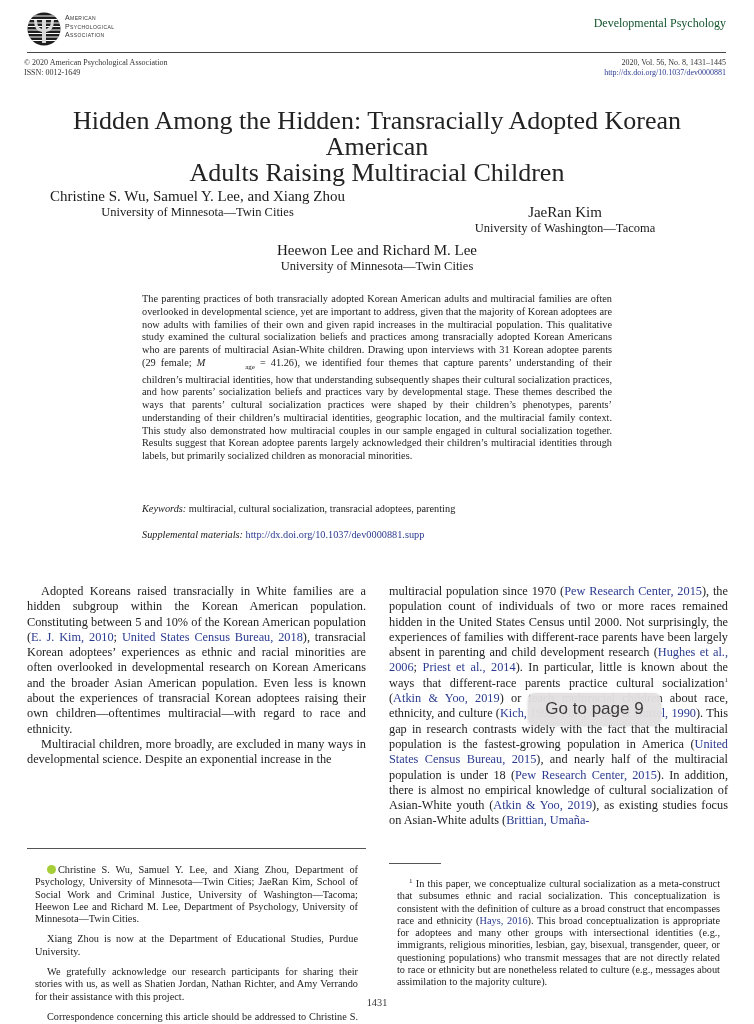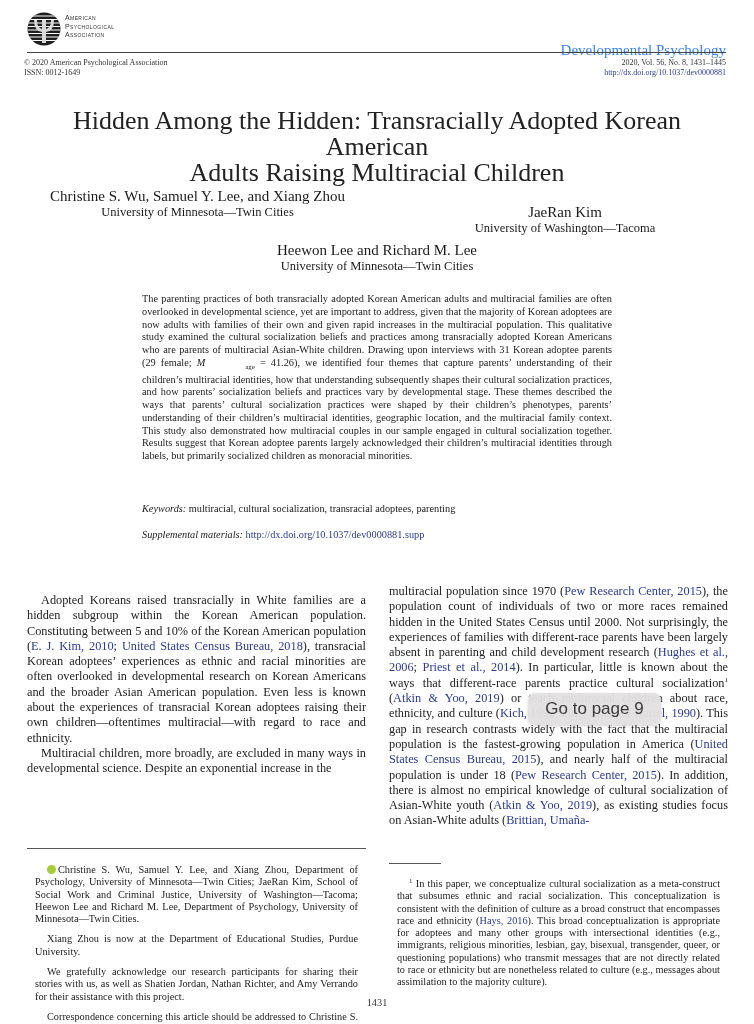--- a/index.html
+++ b/index.html
@@ -2,35 +2,35 @@
 <html><head>
 <meta charset="utf-8">
 <style>
   html, body { margin: 0; padding: 0; background: #ffffff; }
   body { width: 754px; height: 1024px; position: relative; overflow: hidden; font-family: "Liberation Serif", serif; color: #1a1a1a; }
   .abs { position: absolute; }
   a, .link { color: #2a3a8f; text-decoration: none; }
   .logo { left: 27px; top: 12px; width: 34px; height: 34px; }
   .logo-text { left: 65px; top: 14px; font-family: "Liberation Sans", sans-serif; font-size: 7px; line-height: 8.5px; letter-spacing: 0.4px; color: #333; font-variant: small-caps; }
   .logo-text div { text-transform: none; }
-  .journal { right: 28px; top: 42px; font-size: 15px; color: #3b82f6; }
+  .journal { right: 28px; top: 16px; font-size: 12px; color: #14532d; }
   .hrule { left: 27px; right: 28px; top: 52px; height: 1px; background: #444; }
   .meta-left { left: 24px; top: 58px; font-size: 8px; line-height: 9.5px; color: #333; }
   .meta-right { right: 28px; top: 58px; font-size: 8px; line-height: 9.5px; color: #333; text-align: right; }
   .title { left: 30px; right: 30px; top: 108px; text-align: center; font-size: 26px; line-height: 26px; color: #222; }
   .author-block { text-align: center; }
   .author-name { font-size: 15px; line-height: 17px; }
   .author-aff { font-size: 12.5px; line-height: 14px; }
   .abstract { left: 142px; width: 470px; top: 293px; font-size: 10.3px; line-height: 12.75px; text-align: justify; color: #222; }
   .abstract sub { font-size: 7px; margin-left: 40px; }
   .keywords { left: 142px; top: 503px; font-size: 10.3px; }
   .supp { left: 142px; top: 529px; font-size: 10.3px; }
   .col { font-size: 12.3px; line-height: 15.3px; text-align: justify; color: #222; }
   .col p { margin: 0; text-indent: 14px; }
-  .col-left { left: 27px; width: 339px; top: 584px; margin-top: 9px; }
+  .col-left { left: 27px; width: 339px; top: 584px; }
   .col-right { left: 389px; width: 339px; top: 584px; }
   .fn { font-size: 10.3px; line-height: 12.3px; text-align: justify; color: #222; }
   .fn p { margin: 8px; text-indent: 12px; }
   .fn-left { left: 27px; width: 339px; top: 856px; }
   .fn-right { left: 389px; width: 339px; top: 870px; }
   .fn-rule-left { left: 27px; width: 339px; top: 848px; height: 1px; background: #555; }
   .fn-rule-right { left: 389px; width: 52px; top: 863px; height: 1px; background: #555; }
   .orcid { display: inline-block; width: 9px; height: 9px; border-radius: 50%; background: #a6ce39; vertical-align: -1px; margin-right: 2px; }
   .pagenum { left: 0; right: 0; top: 997px; text-align: center; font-size: 10.3px; color: #333; }
   .goto { left: 528px; top: 693px; width: 133px; height: 32px; background: rgba(226,224,224,0.96); border-radius: 7px; box-shadow: 0 1px 3px rgba(0,0,0,0.18); font-family: "Liberation Sans", sans-serif; font-size: 17px; color: #3a3a3a; display: flex; align-items: center; justify-content: center; }

